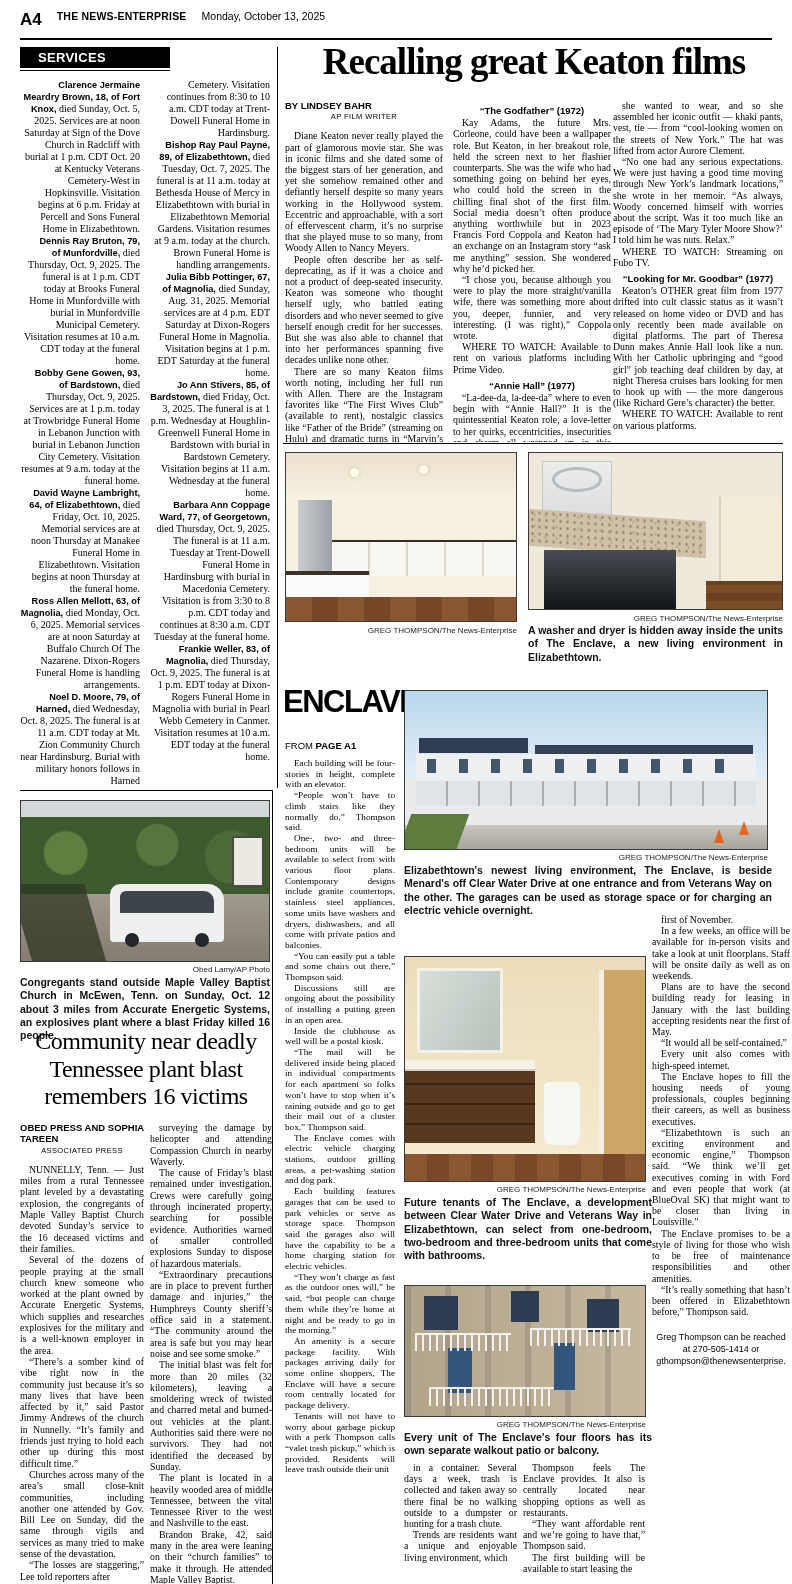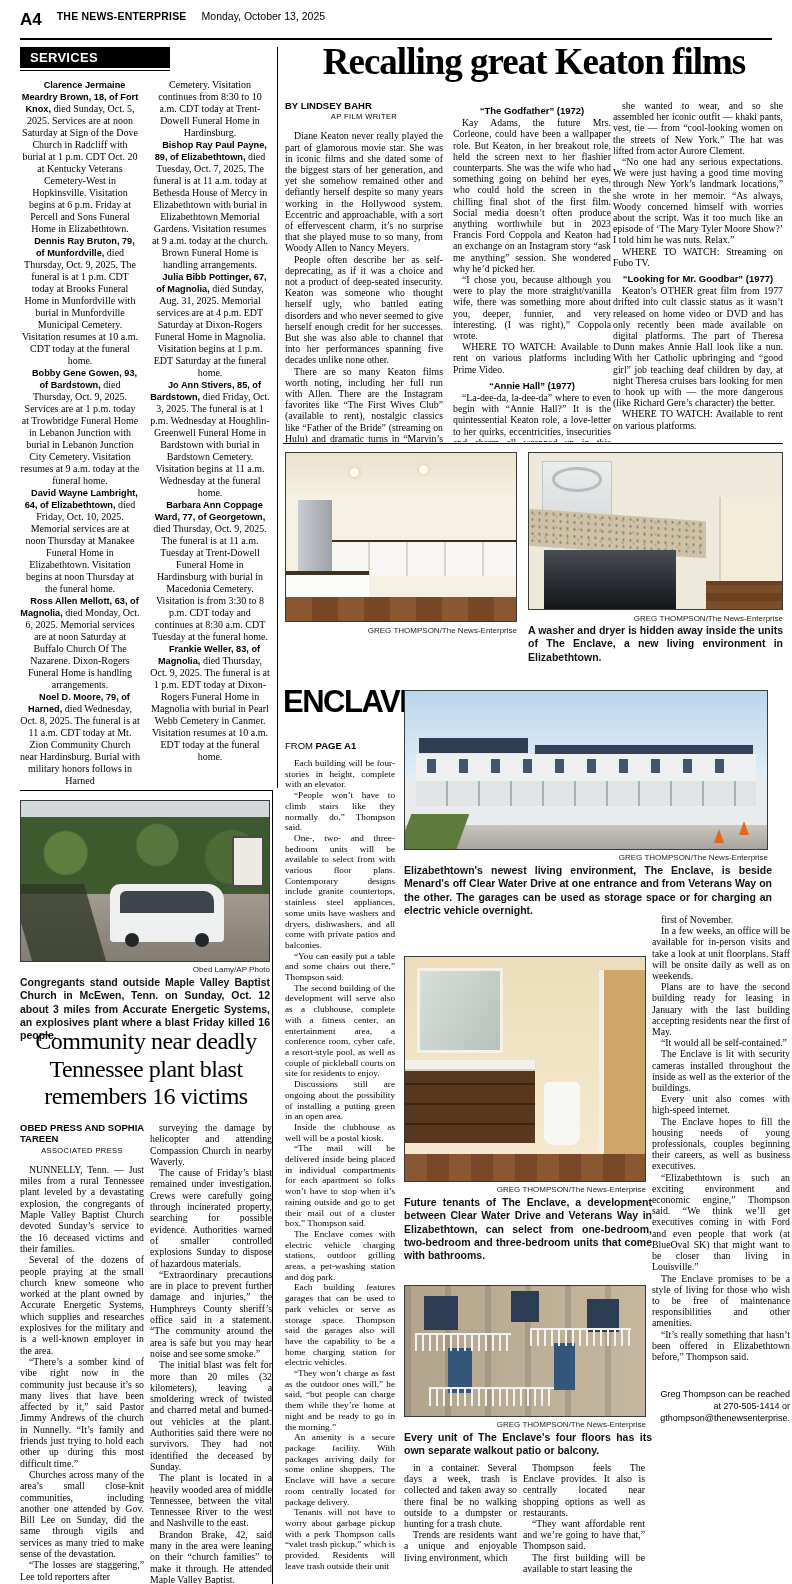--- a/index.html
+++ b/index.html
@@ -9,32 +9,32 @@
 
 .masthead{position:absolute;left:20px;top:10px;width:752px;height:22px;font-family:"Liberation Sans",sans-serif;display:flex;align-items:flex-start;gap:15px}
 .masthead .pageno{font-size:17px;font-weight:bold}
 .masthead .paper{font-size:10.5px;font-weight:bold;letter-spacing:.2px}
 .masthead .date{font-size:10.5px}
 
 .col{position:absolute;overflow:hidden;font-family:"Liberation Serif",serif;text-align:justify}
 .col p{text-indent:9px;margin:0}
 .col p.noindent{text-indent:0}
 .col b{font-family:"Liberation Sans",sans-serif;font-size:.92em}
-.svc{font-size:10px;line-height:12px;text-align:center}
+.svc{font-size:10px;line-height:12px;text-align:right}
 .ken{font-size:9.8px;line-height:11.2px}
 .enc-n{font-size:9.2px;line-height:10.7px}
 .enc-w{font-size:9.8px;line-height:11.2px}
 .ten{font-size:9.8px;line-height:11.3px}
 .subhead{font-family:"Liberation Sans",sans-serif;font-weight:bold;font-size:9.5px;text-align:center;margin:5px 0 1px}
 .byline{font-family:"Liberation Sans",sans-serif;font-weight:bold;font-size:9.5px;text-align:left}
 .byrole{font-family:"Liberation Sans",sans-serif;font-size:7.5px;text-align:center;letter-spacing:.4px;margin-bottom:8px}
-.tagline{font-family:"Liberation Sans",sans-serif;font-size:9px;line-height:1.3;margin-top:27px;text-align:right}
+.tagline{font-family:"Liberation Sans",sans-serif;font-size:9px;line-height:1.3;margin-top:15px;text-align:center}
 
 .keaton-headline{position:absolute;left:283px;top:40px;width:502px;text-align:center;font-family:"Liberation Serif",serif;font-weight:bold;font-size:37px;letter-spacing:-1px;white-space:nowrap}
-.services-box{position:absolute;left:20px;top:47px;width:150px;height:21px;background:#000;color:#fff;font-family:"Liberation Sans",sans-serif;font-weight:bold;font-size:13px;line-height:21px;padding-left:10px;letter-spacing:.3px}
+.services-box{position:absolute;left:20px;top:47px;width:150px;height:21px;background:#000;color:#fff;font-family:"Liberation Sans",sans-serif;font-weight:bold;font-size:13px;line-height:21px;padding-left:18px;letter-spacing:.3px}
 .enclave-head{position:absolute;left:283px;top:684px;font-family:"Liberation Sans",sans-serif;font-weight:bold;font-size:31px;letter-spacing:-1.5px}
 .enclave-from{position:absolute;left:285px;top:740px;font-family:"Liberation Sans",sans-serif;font-size:9.5px}
 .tenn-headline{position:absolute;left:20px;top:1028px;width:252px;text-align:center;font-family:"Liberation Serif",serif;font-size:24px;line-height:1.15;letter-spacing:-.5px}
 
 .caption{position:absolute;font-family:"Liberation Sans",sans-serif;font-weight:bold;font-size:10.5px;line-height:1.27;text-align:justify;color:#111}
 .credit{position:absolute;font-family:"Liberation Sans",sans-serif;font-size:8px;color:#222;text-align:right}
 
 .photo{position:absolute;overflow:hidden;border:1px solid #3a3a3a}
 .photo div{position:absolute}
 
@@ -197,21 +197,20 @@
     <div class="b-cone" style="right:5%;bottom:9%"></div>
   </div>
   <div class="credit" style="left:404px;top:853px;width:364px">GREG THOMPSON/The News-Enterprise</div>
   <div class="caption" style="left:404px;top:864px;width:368px">Elizabethtown's newest living environment, The Enclave, is beside Menard's off Clear Water Drive at one entrance and from Veterans Way on the other. The garages can be used as storage space or for charging an electric vehicle overnight.</div>
 
   <div class="col enc-n" style="left:285px;top:758px;width:110px;height:822px">
       <p>Each building will be four-stories in height, complete with an elevator.</p>
       <p>“People won’t have to climb stairs like they normally do,” Thompson said.</p>
       <p>One-, two- and three-bedroom units will be available to select from with various floor plans. Contemporary designs include granite countertops, stainless steel appliances, some units have washers and dryers, dishwashers, and all come with private patios and balconies.</p>
       <p>“You can easily put a table and some chairs out there,” Thompson said.</p>
-      <p>The second building of the development will serve also as a clubhouse, complete with a fitness center, an entertainment area, a conference room, cyber cafe, a resort-style pool, as well as couple of pickleball courts on site for residents to enjoy.</p>
       <p>Discussions still are ongoing about the possibility of installing a putting green in an open area.</p>
       <p>Inside the clubhouse as well will be a postal kiosk.</p>
       <p>“The mail will be delivered inside being placed in individual compartments for each apartment so folks won’t have to stop when it’s raining outside and go to get their mail out of a cluster box,” Thompson said.</p>
       <p>The Enclave comes with electric vehicle charging stations, outdoor grilling areas, a pet-washing station and dog park.</p>
       <p>Each building features garages that can be used to park vehicles or serve as storage space. Thompson said the garages also will have the capability to be a home charging station for electric vehicles.</p>
       <p>“They won’t charge as fast as the outdoor ones will,” he said, “but people can charge them while they’re home at night and be ready to go in the morning.”</p>
       <p>An amenity is a secure package facility. With packages arriving daily for some online shoppers, The Enclave will have a secure room centrally located for package delivery.</p>
       <p>Tenants will not have to worry about garbage pickup with a perk Thompson calls “valet trash pickup,” which is provided. Residents will leave trash outside their unit</p>
     </div>
 
@@ -225,21 +224,20 @@
   </div>
   <div class="credit" style="left:404px;top:1185px;width:242px">GREG THOMPSON/The News-Enterprise</div>
   <div class="caption" style="left:404px;top:1196px;width:248px">Future tenants of The Enclave, a development between Clear Water Drive and Veterans Way in Elizabethtown, can select from one-bedroom, two-bedroom and three-bedroom units that come with bathrooms.</div>
 
   <div class="col enc-w" style="left:652px;top:914px;width:138px;height:655px">
     <div>
         <p>first of November.</p>
         <p>In a few weeks, an office will be available for in-person visits and take a look at unit floorplans. Staff will be onsite daily as well as on weekends.</p>
         <p>Plans are to have the second building ready for leasing in January with the last building accepting residents near the first of May.</p>
         <p>“It would all be self-contained.”</p>
-        <p>The Enclave is lit with security cameras installed throughout the inside as well as the exterior of the buildings.</p>
         <p>Every unit also comes with high-speed internet.</p>
         <p>The Enclave hopes to fill the housing needs of young professionals, couples beginning their careers, as well as business executives.</p>
         <p>“Elizabethtown is such an exciting environment and economic engine,” Thompson said. “We think we’ll get executives coming in with Ford and even people that work (at BlueOval SK) that might want to be closer than living in Louisville.”</p>
         <p>The Enclave promises to be a style of living for those who wish to be free of maintenance responsibilities and other amenities.</p>
         <p>“It’s really something that hasn’t been offered in Elizabethtown before,” Thompson said.</p>
       </div>
     <div class="tagline">Greg Thompson can be reached at 270-505-1414 or gthompson@thenewsenterprise.</div>
   </div>
 
   <div class="photo balcony" style="left:404px;top:1285px;width:242px;height:132px">

